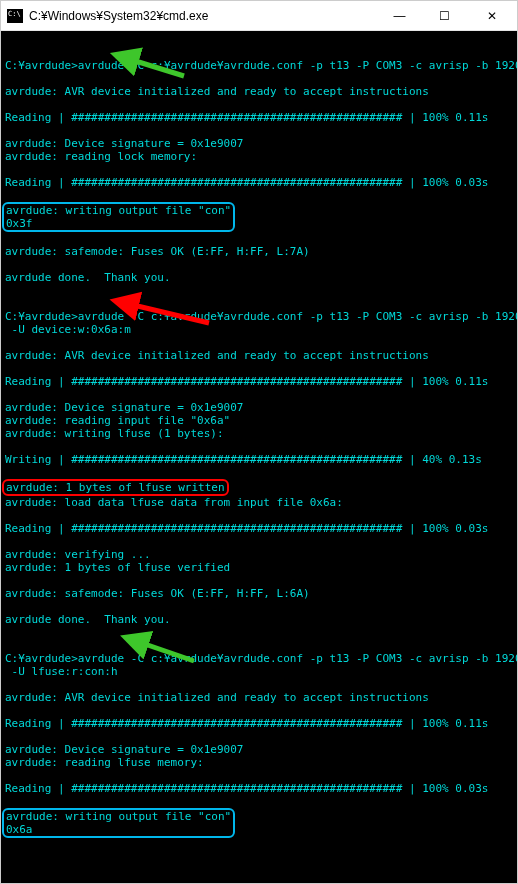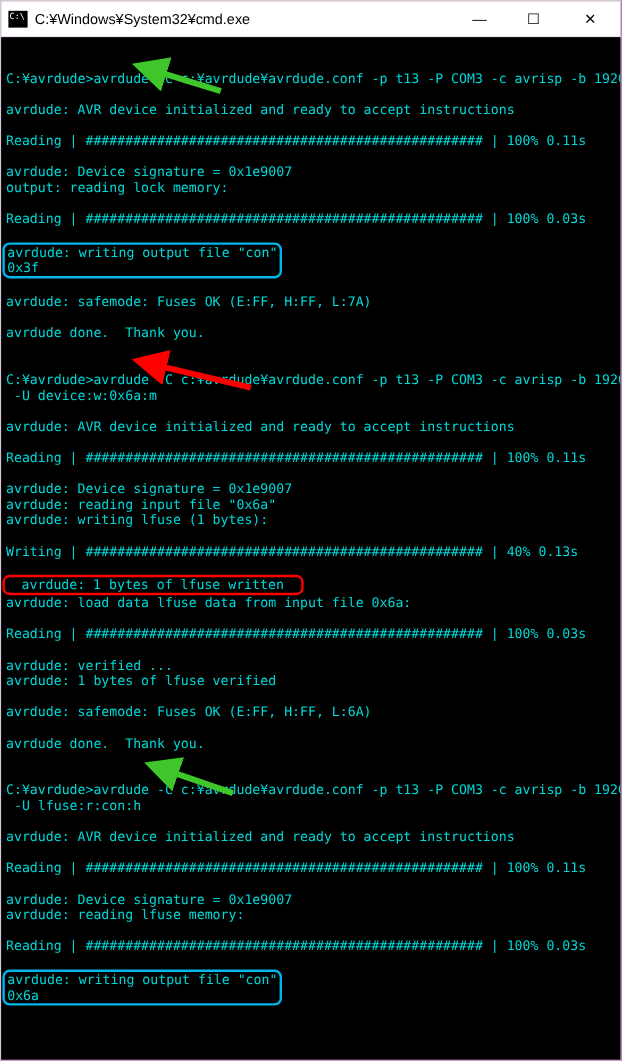--- a/index.html
+++ b/index.html
@@ -7,21 +7,21 @@
       width: 518px;
       height: 884px;
       background: #fff;
       font-family: Consolas, 'MS Gothic', monospace;
       overflow: hidden;
     }
     .window {
       width: 518px;
       height: 884px;
       border: 1px solid #ccc;
-      background: #a21caf;
+      background: #f9a8d4;
       display: flex;
       flex-direction: column;
     }
     .titlebar {
       height: 30px;
       background: #fff;
       display: flex;
       align-items: center;
       border-bottom: 1px solid #e5e5e5;
     }
@@ -67,21 +67,21 @@
       padding: 2px 4px;
       font-size: 11px;
       line-height: 13px;
       white-space: pre;
       overflow: hidden;
       font-family: 'MS Gothic', Consolas, monospace;
       position: relative;
     }
     .ln { display: block; position: relative; }
     .box-blue { border: 2px solid #00b7eb; border-radius: 6px; display: inline-block; padding: 0 2px; margin-left:-3px;}
-    .box-red  { border: 2px solid #ff0000; border-radius: 6px; display: inline-block; padding: 0 14px; margin-left:-3px;}
+    .box-red  { border: 2px solid #ff0000; border-radius: 6px; display: inline-block; padding: 0 2px; margin-left:-3px;}
     .arrow { position: absolute; pointer-events: none; }
     svg.arrow { overflow: visible; }
   </style>
 </head>
 <body>
 
 <div class="window">
   <div class="titlebar">
     <span class="titlebar-icon"></span>
     <span class="titlebar-text">C:¥Windows¥System32¥cmd.exe</span>
@@ -89,35 +89,35 @@
       <div class="titlebar-btn">—</div>
       <div class="titlebar-btn">☐</div>
       <div class="titlebar-btn close">✕</div>
     </div>
   </div>
   <div class="terminal">
 <span class="ln">
 </span><span class="ln">C:¥avrdude&gt;avrdude -C c:¥avrdude¥avrdude.conf -p t13 -P COM3 -c avrisp -b 19200</span><span class="ln">
 </span><span class="ln">avrdude: AVR device initialized and ready to accept instructions</span><span class="ln">
 </span><span class="ln">Reading | ################################################## | 100% 0.11s</span><span class="ln">
-</span><span class="ln">avrdude: Device signature = 0x1e9007</span><span class="ln">output: reading lock memory:</span><span class="ln">
+</span><span class="ln">avrdude: Device signature = 0x1e9007</span><span class="ln">avrdude: reading lock memory:</span><span class="ln">
 </span><span class="ln">Reading | ################################################## | 100% 0.03s</span><span class="ln">
 </span><span class="ln"><span class="box-blue"><span>avrdude: writing output file "con"</span>
 <span>0x3f</span></span></span><span class="ln">
 </span><span class="ln">avrdude: safemode: Fuses OK (E:FF, H:FF, L:7A)</span><span class="ln">
 </span><span class="ln">avrdude done.  Thank you.</span><span class="ln">
 
 </span><span class="ln">C:¥avrdude&gt;avrdude -C c:¥avrdude¥avrdude.conf -p t13 -P COM3 -c avrisp -b 19200</span><span class="ln"> -U device:w:0x6a:m</span><span class="ln">
 </span><span class="ln">avrdude: AVR device initialized and ready to accept instructions</span><span class="ln">
 </span><span class="ln">Reading | ################################################## | 100% 0.11s</span><span class="ln">
 </span><span class="ln">avrdude: Device signature = 0x1e9007</span><span class="ln">avrdude: reading input file "0x6a"</span><span class="ln">avrdude: writing lfuse (1 bytes):</span><span class="ln">
 </span><span class="ln">Writing | ################################################## | 40% 0.13s</span><span class="ln">
 </span><span class="ln"><span class="box-red"><span>avrdude: 1 bytes of lfuse written</span></span></span><span class="ln">avrdude: load data lfuse data from input file 0x6a:</span><span class="ln">
 </span><span class="ln">Reading | ################################################## | 100% 0.03s</span><span class="ln">
-</span><span class="ln">avrdude: verified ...</span><span class="ln">avrdude: 1 bytes of lfuse verified</span><span class="ln">
+</span><span class="ln">avrdude: verifying ...</span><span class="ln">avrdude: 1 bytes of lfuse verified</span><span class="ln">
 </span><span class="ln">avrdude: safemode: Fuses OK (E:FF, H:FF, L:6A)</span><span class="ln">
 </span><span class="ln">avrdude done.  Thank you.</span><span class="ln">
 
 </span><span class="ln">C:¥avrdude&gt;avrdude -C c:¥avrdude¥avrdude.conf -p t13 -P COM3 -c avrisp -b 19200</span><span class="ln"> -U lfuse:r:con:h</span><span class="ln">
 </span><span class="ln">avrdude: AVR device initialized and ready to accept instructions</span><span class="ln">
 </span><span class="ln">Reading | ################################################## | 100% 0.11s</span><span class="ln">
 </span><span class="ln">avrdude: Device signature = 0x1e9007</span><span class="ln">avrdude: reading lfuse memory:</span><span class="ln">
 </span><span class="ln">Reading | ################################################## | 100% 0.03s</span><span class="ln">
 </span><span class="ln"><span class="box-blue"><span>avrdude: writing output file "con"</span>
 <span>0x6a</span></span></span>

